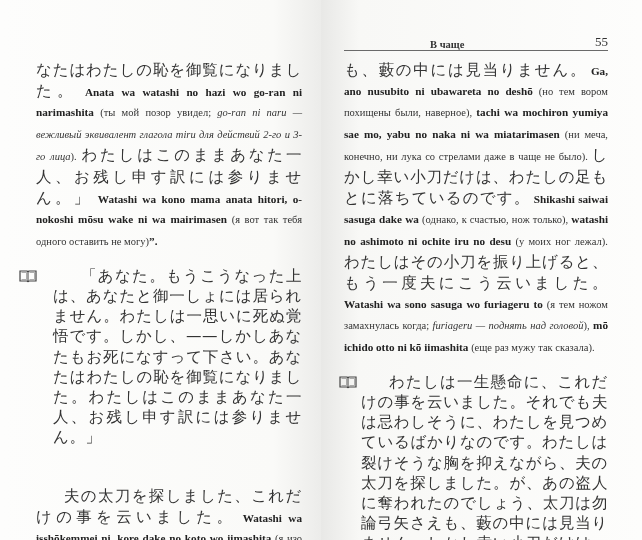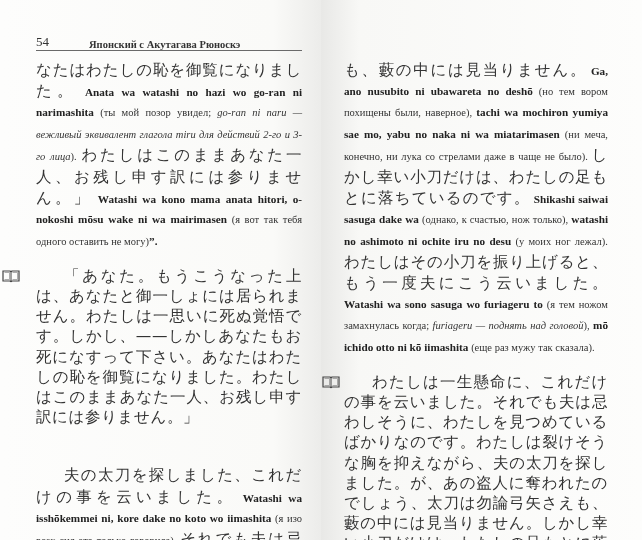--- a/index.html
+++ b/index.html
@@ -34,52 +34,52 @@
     text-align: justify;
   }
   .left .body { left: 36px; width: 266px; }
   .right .body { left: 23px; width: 264px; }
   .jp { font-family: "DejaVu Sans", sans-serif; font-size: 15.5px; letter-spacing: 0.6px; color: #333; }
   .rom { font-weight: bold; color: #222; }
   .ru { font-size: 10.5px; color: #333; }
   .it { font-style: italic; }
   p { margin: 0; }
   .indent { text-indent: 28px; }
-  .block { margin-top: 14px; position: relative; }
+  .block { margin-top: 14px; position: relative; margin-left: 17px; }
   .book-icon {
     position: absolute; left: -34px; top: 3px; width: 18px; height: 14px;
   }
   .gap-large { margin-top: 38px; }
 </style>
 </head>
 <body>
 
 <div class="spread">
 
   <div class="page left">
-    <div class="header">
-      <span class="pagenum">54</span>
-      <span class="runhead">Японский с Акутагава Рюноскэ</span>
-    </div>
     <div class="body">
       <p><span class="jp">なたはわたしの恥を御覧になりました。</span><span class="rom"> Anata wa watashi no hazi wo go-ran ni narimashita </span><span class="ru">(ты мой позор увидел; </span><span class="ru it">go-ran ni naru — вежливый эквивалент глагола miru для действий 2-го и 3-го лица</span><span class="ru">). </span><span class="jp">わたしはこのままあなた一人、お残し申す訳には参りません。」</span><span class="rom"> Watashi wa kono mama anata hitori, o-nokoshi mōsu wake ni wa mairimasen </span><span class="ru">(я вот так тебя одного оставить не могу)</span><span class="rom">”.</span></p>
       <div class="block">
         <svg class="book-icon" viewBox="0 0 18 14">
           <path d="M1 2 L1 12 L8 12 Q9 13 10 12 L17 12 L17 2 L10 2 Q9 3 8 2 Z" fill="none" stroke="#444" stroke-width="1.2"></path>
           <line x1="9" y1="3" x2="9" y2="12" stroke="#444" stroke-width="1"></line>
           <path d="M2.5 3.5 L7.5 3.5 L7.5 10.5 L2.5 10.5" fill="none" stroke="#777" stroke-width="0.6"></path>
           <path d="M10.5 3.5 L15.5 3.5 L15.5 10.5 L10.5 10.5" fill="none" stroke="#777" stroke-width="0.6"></path>
         </svg>
         <p class="jp indent">「あなた。もうこうなった上は、あなたと御一しょには居られません。わたしは一思いに死ぬ覚悟です。しかし、——しかしあなたもお死になすって下さい。あなたはわたしの恥を御覧になりました。わたしはこのままあなた一人、お残し申す訳には参りません。」</p>
       </div>
       <p class="indent gap-large"><span class="jp">夫の太刀を探しました、これだけの事を云いました。</span><span class="rom"> Watashi wa isshōkemmei ni, kore dake no koto wo iimashita </span><span class="ru">(я изо всех сил это только говорила). </span><span class="jp">それでも夫は忌わしそうに、わたしを見つめているばかりなのです。</span></p>
     </div>
   </div>
 
   <div class="page right">
+    <div class="header">
+      <span class="runhead">В чаще</span>
+      <span class="pagenum">55</span>
+    </div>
     <div class="body">
       <p><span class="jp">も、藪の中には見当りません。</span><span class="rom"> Ga, ano nusubito ni ubawareta no deshō </span><span class="ru">(но тем вором похищены были, наверное), </span><span class="rom">tachi wa mochiron yumiya sae mo, yabu no naka ni wa miatarimasen </span><span class="ru">(ни меча, конечно, ни лука со стрелами даже в чаще не было). </span><span class="jp">しかし幸い小刀だけは、わたしの足もとに落ちているのです。</span><span class="rom"> Shikashi saiwai sasuga dake wa </span><span class="ru">(однако, к счастью, нож только), </span><span class="rom">watashi no ashimoto ni ochite iru no desu </span><span class="ru">(у моих ног лежал). </span><span class="jp">わたしはその小刀を振り上げると、もう一度夫にこう云いました。</span><span class="rom"> Watashi wa sono sasuga wo furiageru to </span><span class="ru">(я тем ножом замахнулась когда; </span><span class="ru it">furiageru — поднять над головой</span><span class="ru">), </span><span class="rom">mō ichido otto ni kō iimashita </span><span class="ru">(еще раз мужу так сказала).</span></p>
       <div class="block">
         <svg class="book-icon" viewBox="0 0 18 14" style="left:-22px">
           <path d="M1 2 L1 12 L8 12 Q9 13 10 12 L17 12 L17 2 L10 2 Q9 3 8 2 Z" fill="none" stroke="#444" stroke-width="1.2"></path>
           <line x1="9" y1="3" x2="9" y2="12" stroke="#444" stroke-width="1"></line>
           <path d="M2.5 3.5 L7.5 3.5 L7.5 10.5 L2.5 10.5" fill="none" stroke="#777" stroke-width="0.6"></path>
           <path d="M10.5 3.5 L15.5 3.5 L15.5 10.5 L10.5 10.5" fill="none" stroke="#777" stroke-width="0.6"></path>
         </svg>
         <p class="jp indent">わたしは一生懸命に、これだけの事を云いました。それでも夫は忌わしそうに、わたしを見つめているばかりなのです。わたしは裂けそうな胸を抑えながら、夫の太刀を探しました。が、あの盗人に奪われたのでしょう、太刀は勿論弓矢さえも、藪の中には見当りません。しかし幸い小刀だけは、わたしの足もとに落ちているのです。わたしはその小刀を振り上げると、もう一度夫にこう云いました。</p>

